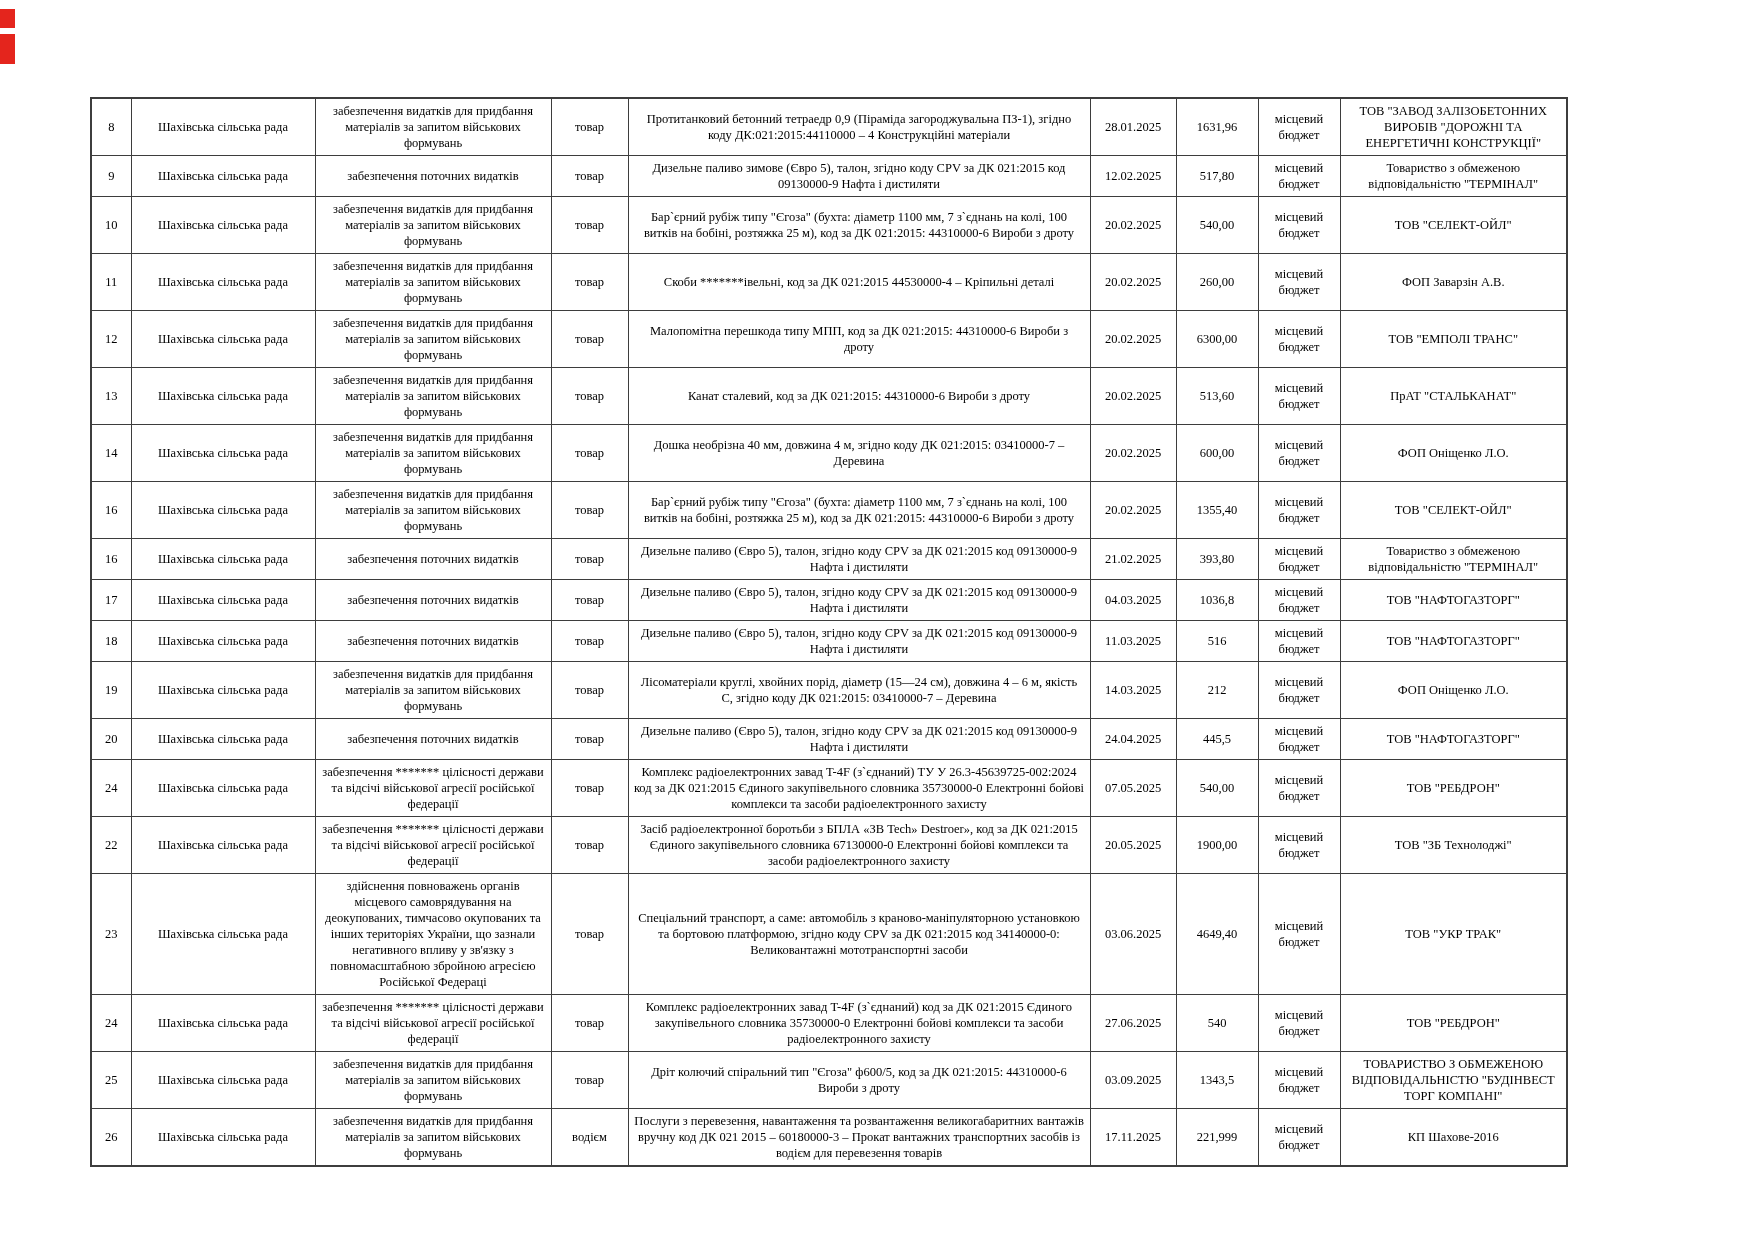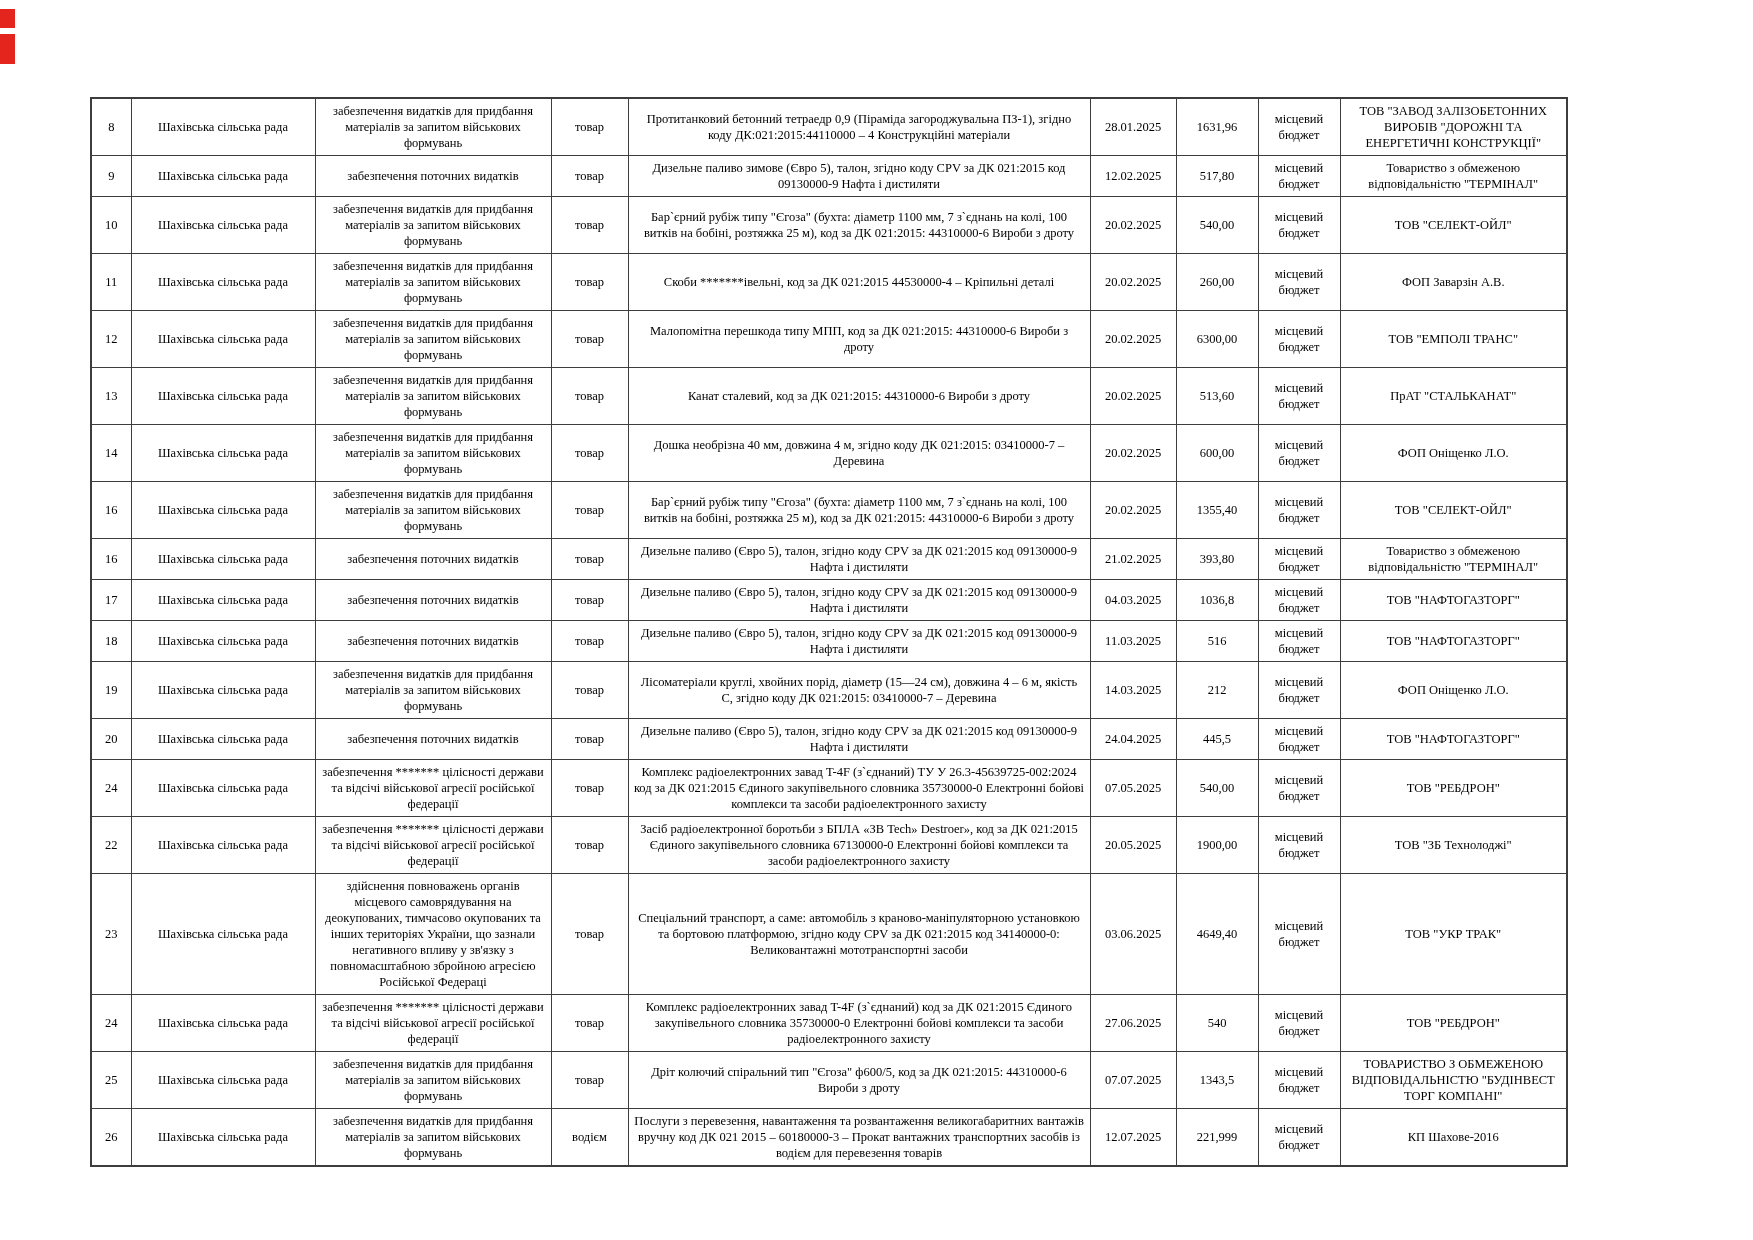--- a/index.html
+++ b/index.html
@@ -245,30 +245,30 @@
     <td>540</td>
     <td>місцевий бюджет</td>
     <td>ТОВ "РЕБДРОН"</td>
   </tr>
       <tr>
     <td>25</td>
     <td>Шахівська сільська рада</td>
     <td>забезпечення видатків для придбання матеріалів за запитом військових формувань</td>
     <td>товар</td>
     <td>Дріт колючий спіральний тип "Єгоза" ф600/5, код за ДК 021:2015: 44310000-6 Вироби з дроту</td>
-    <td>07.07.2025</td>
+    <td>03.09.2025</td>
     <td>1343,5</td>
     <td>місцевий бюджет</td>
     <td>ТОВАРИСТВО З ОБМЕЖЕНОЮ ВІДПОВІДАЛЬНІСТЮ "БУДІНВЕСТ ТОРГ КОМПАНІ"</td>
   </tr>
       <tr>
     <td>26</td>
     <td>Шахівська сільська рада</td>
     <td>забезпечення видатків для придбання матеріалів за запитом військових формувань</td>
     <td>водієм</td>
     <td>Послуги з перевезення, навантаження та розвантаження великогабаритних вантажів вручну код ДК 021 2015 – 60180000-3 – Прокат вантажних транспортних засобів із водієм для перевезення товарів</td>
-    <td>12.07.2025</td>
+    <td>17.11.2025</td>
     <td>221,999</td>
     <td>місцевий бюджет</td>
     <td>КП Шахове-2016</td>
   </tr>
     </tbody>
 </table>
 
 </body></html>

